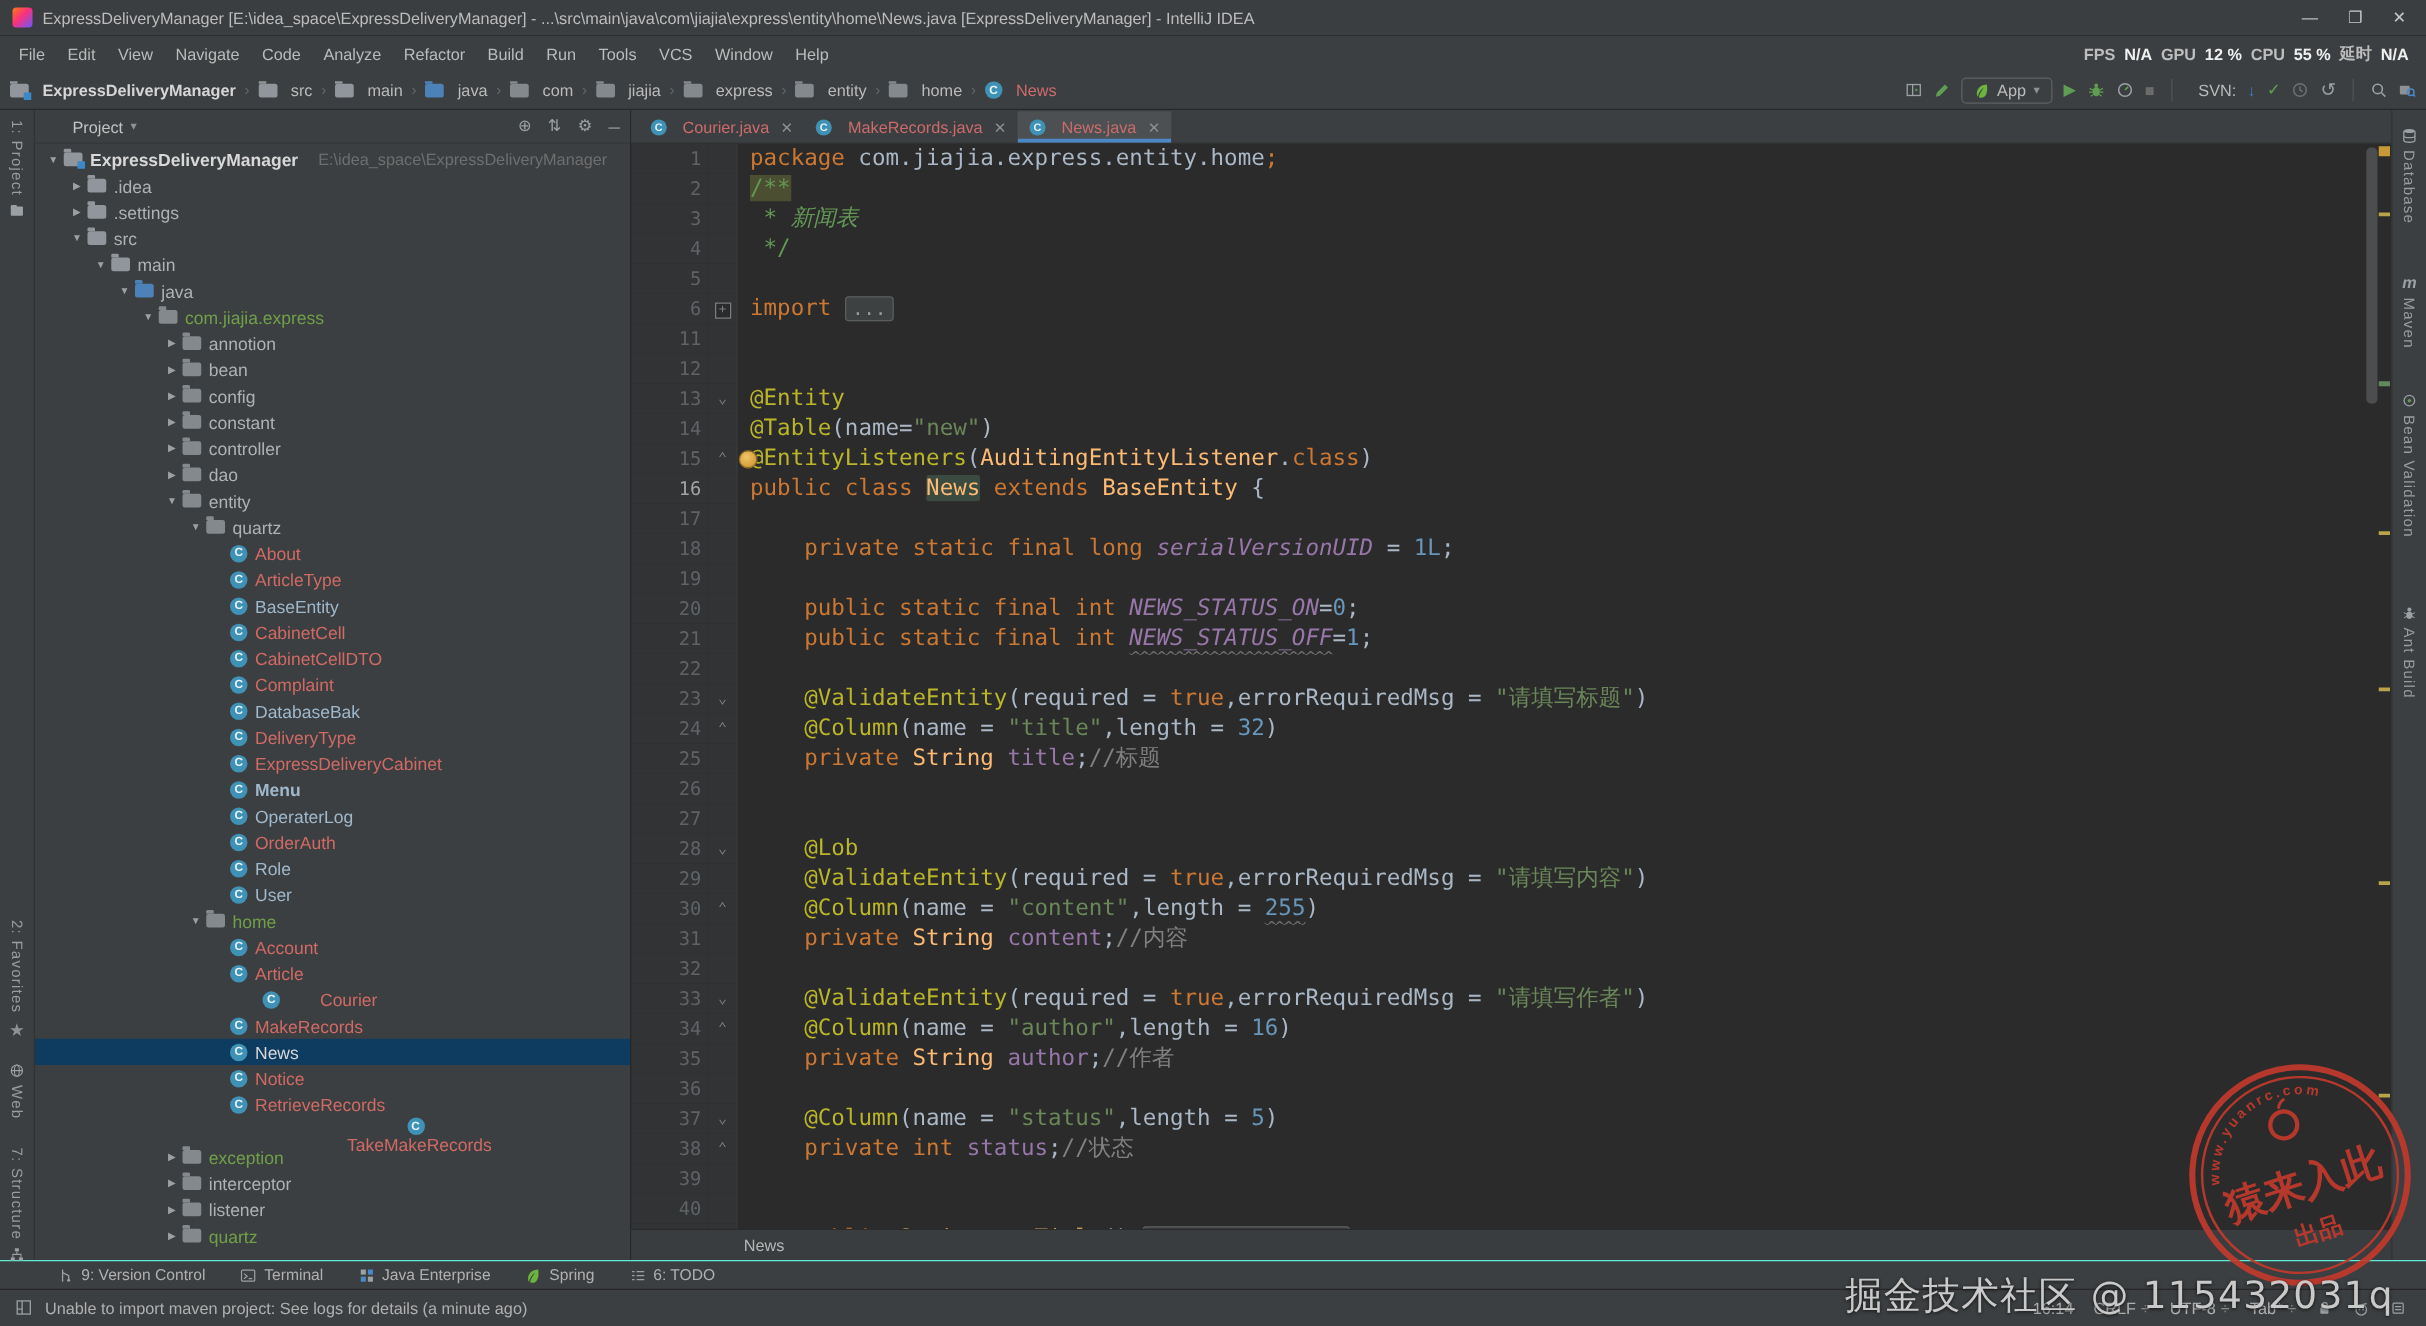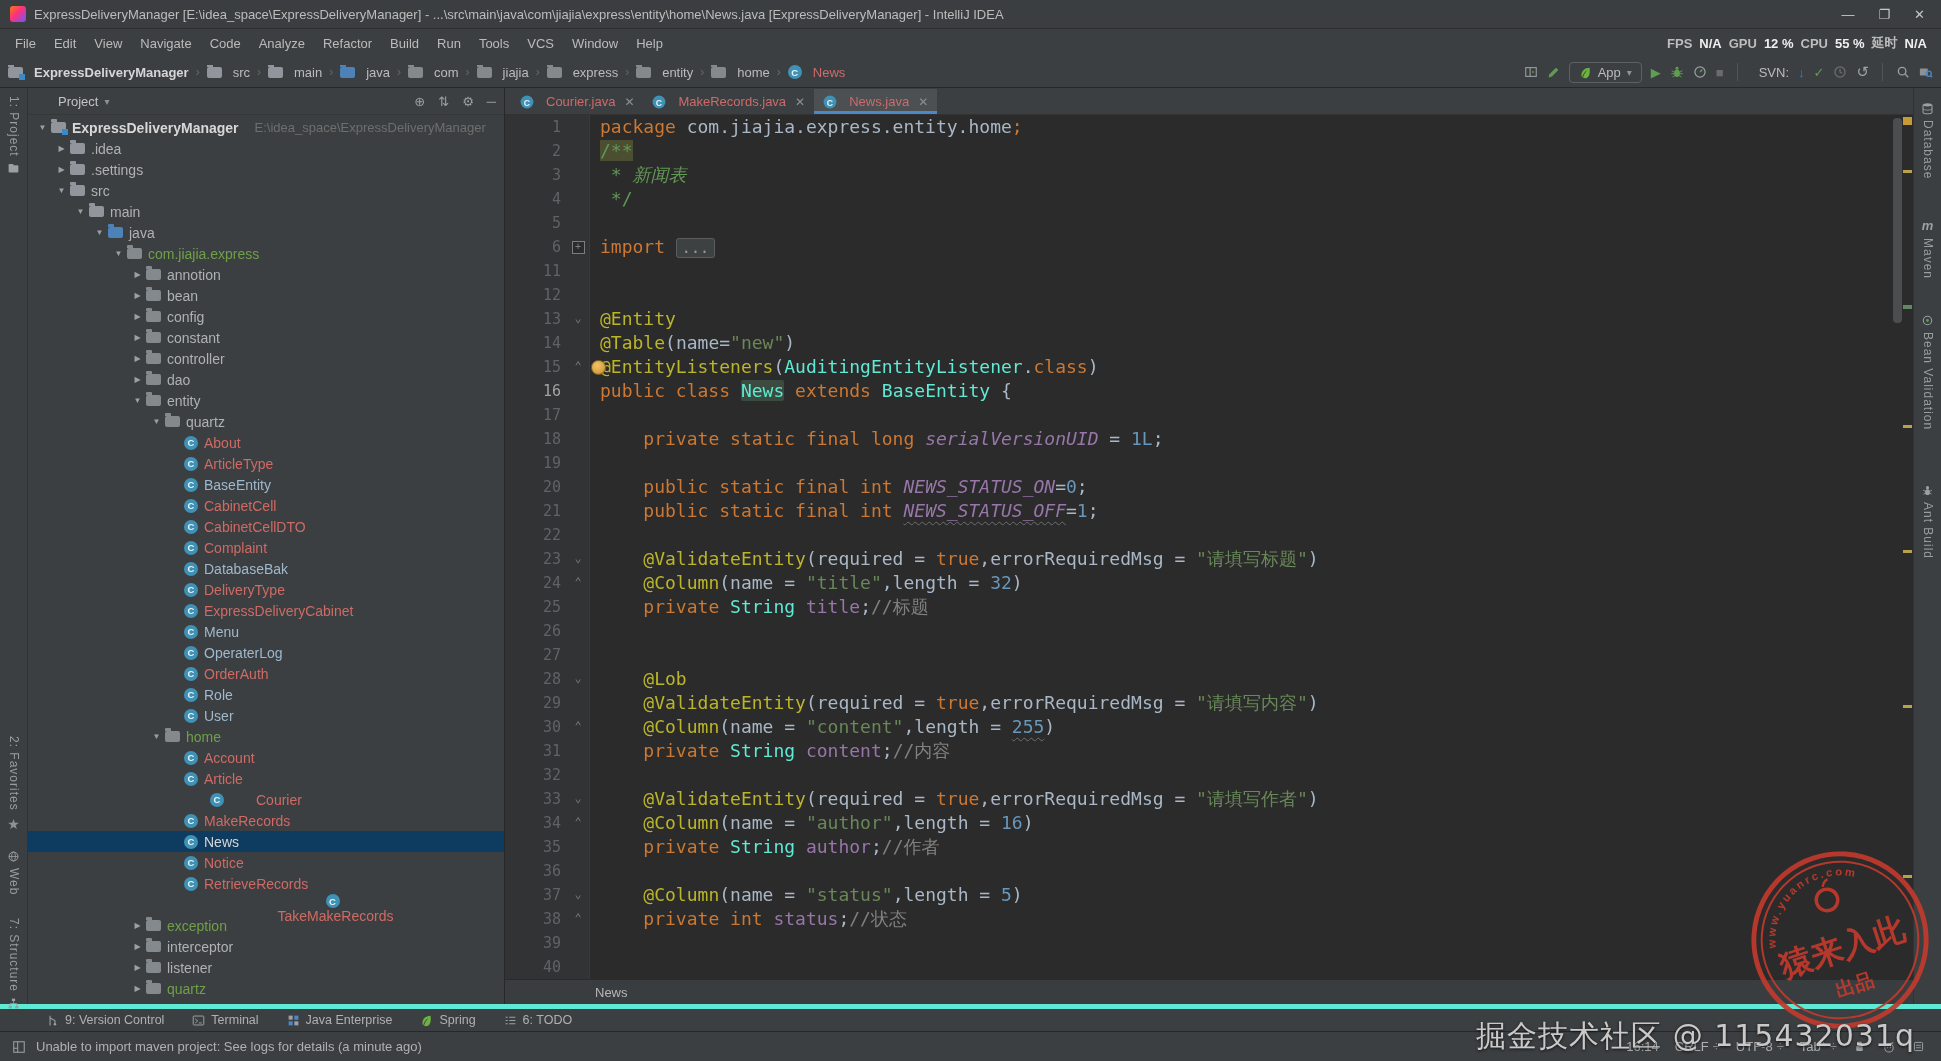--- a/index.html
+++ b/index.html
@@ -73,36 +73,36 @@
   .lnum.cur{color:#a4a3a3;}
   .gmark{width:22px;flex:0 0 auto;background:#313335;border-right:1px solid #3a3a3c;color:#7a7e80;font-size:12px;text-align:center;line-height:22px;}
   .gplus{display:inline-block;width:11px;height:11px;line-height:10px;border:1px solid #7a7e80;font-size:10px;margin-top:5px;background:#2b2b2b;}
   .ctext{padding-left:10px;color:#a9b7c6;}
   .k{color:#cc7832;}
   .a{color:#bbb529;}
   .st{color:#6a8759;}
   .nu{color:#6897bb;}
   .f{color:#9876aa;}
   .sf{color:#9876aa;font-style:italic;}
-  .cl{color:#5eead4;}
+  .cl{color:#fdba74;}
   .m{color:#ffc66d;}
   .d{color:#629755;}
   .cm{color:#808080;}
   .p{color:#a9b7c6;}
   .i{font-style:italic;}
   .w{text-decoration:underline wavy #6d6d6d;text-underline-offset:4px;text-decoration-thickness:1px;}
   .hlo{background:#4c4e32;}
   .hln{background:#3b4b3f;border-radius:2px;}
   .fd{background:#3e4142;border:1px solid #5a5d5e;border-radius:3px;color:#9a9a9a;padding:0 5px;font-size:15px;}
   .bulb{position:absolute;left:86px;top:5px;width:13px;height:13px;border-radius:50%;background:radial-gradient(circle at 40% 35%,#f0c568,#d9a343 60%,#a97c22);border:1px solid #8a6a20;z-index:5;}
   .vthumb{position:absolute;right:11px;top:3px;width:9px;height:205px;background:#4b4d4e;border-radius:4px;z-index:4;}
   .emark{position:absolute;right:1px;width:9px;z-index:4;}
   .crumbbot{height:24px;background:#3a3d3f;border-top:1px solid #2a2a2a;display:flex;align-items:center;padding-left:90px;color:#b6b6b6;font-size:13px;flex:0 0 auto;}
   
-  .bottombar{height:22px;background:#3c3f41;border-top:5px solid #5eead4;display:flex;align-items:center;gap:28px;padding-left:46px;flex:0 0 auto;}
+  .bottombar{height:22px;background:#3c3f41;border-top:1px solid #5eead4;display:flex;align-items:center;gap:28px;padding-left:46px;flex:0 0 auto;}
   .bitem{display:flex;align-items:center;gap:6px;color:#b0b0b0;font-size:12.5px;}
   .statusbar{height:29px;background:#3c3f41;border-top:1px solid #282828;display:flex;align-items:center;padding:0 12px;flex:0 0 auto;}
   .smsg{color:#b0b0b0;font-size:13px;margin-left:10px;}
   .sright{margin-left:auto;display:flex;align-items:center;gap:16px;color:#b0b0b0;font-size:13px;margin-right:4px;}
   .sdrop{color:#8a8a8a;margin-left:4px;}
   
   .stamp{position:absolute;right:8px;bottom:28px;width:186px;height:186px;z-index:40;opacity:.93;}
   .wmtext{position:absolute;right:26px;bottom:4px;z-index:41;font-size:30px;color:#c9c9c9;text-shadow:0 1px 3px rgba(0,0,0,.75);letter-spacing:1px;font-family:"DejaVu Sans",sans-serif;white-space:nowrap;}
 </style>
 </head>
@@ -449,21 +449,21 @@
           <div class="trow" style="padding-left: 139px;">
             <span class="tarrow"></span>
             <span class="icls"></span>
             <span class="tlabel red">DeliveryType</span>
           </div>
           <div class="trow" style="padding-left: 139px;">
             <span class="tarrow"></span>
             <span class="icls"></span>
             <span class="tlabel red">ExpressDeliveryCabinet</span>
           </div>
-          <div class="trow" style="padding-left: 139px;">
+          <div class="trow" style="padding-left: 139px; font-weight: bold;">
             <span class="tarrow"></span>
             <span class="icls"></span>
             <span class="tlabel blu">Menu</span>
           </div>
           <div class="trow" style="padding-left: 139px;">
             <span class="tarrow"></span>
             <span class="icls"></span>
             <span class="tlabel blu">OperaterLog</span>
           </div>
           <div class="trow" style="padding-left: 139px;">

